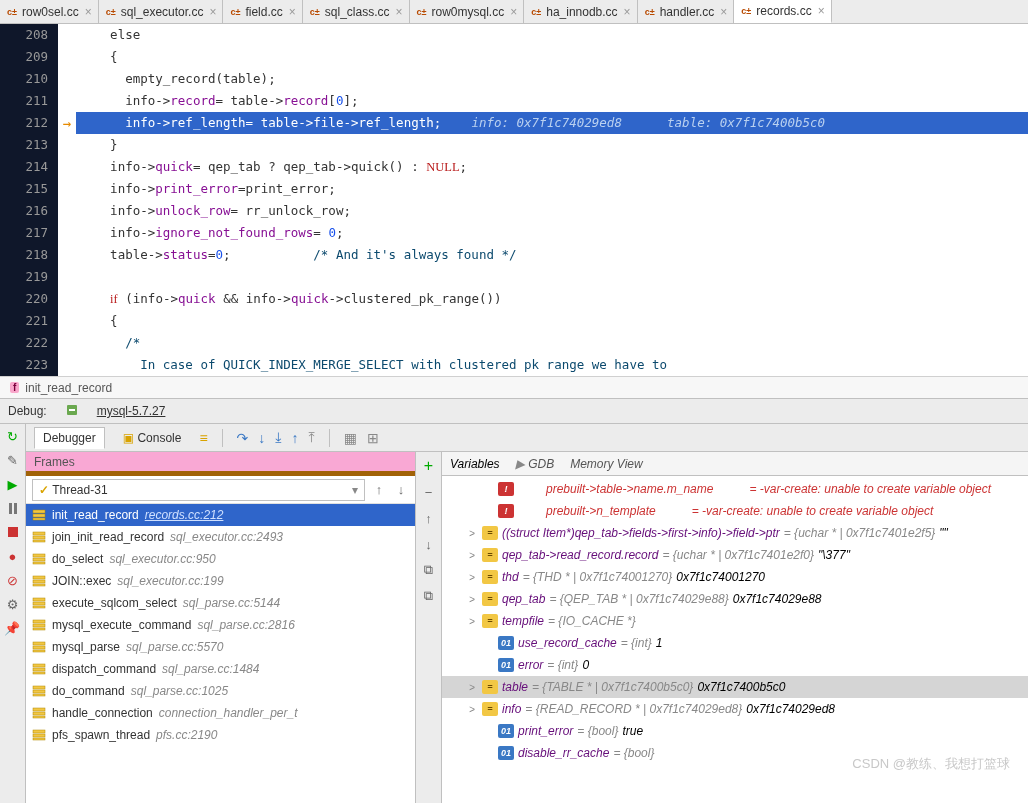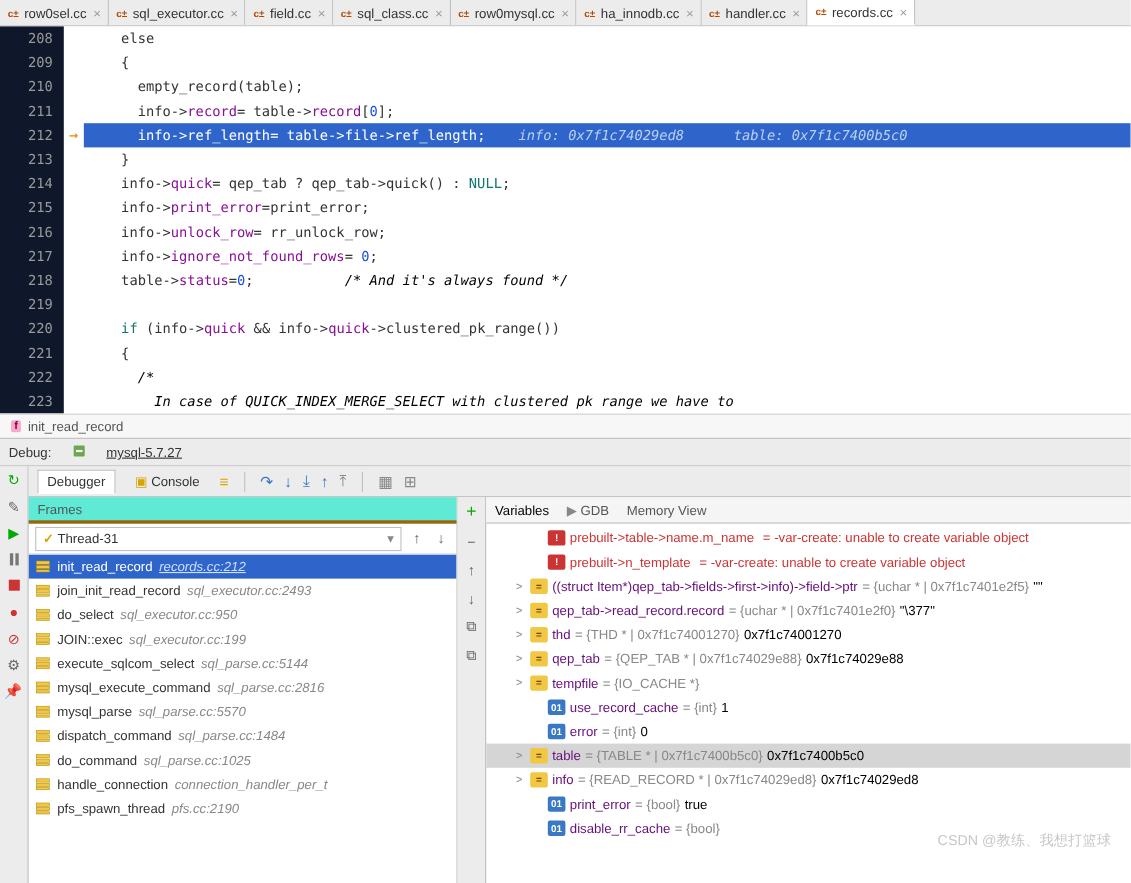--- a/index.html
+++ b/index.html
@@ -17,23 +17,23 @@
   .gutter { width: 58px; background: #0f172a; color: #999; text-align: right; padding-right: 10px; user-select: none; }
   .gutter .ln { height: 22px; }
   .marker-col { width: 18px; }
   .marker-col .mk { height: 22px; display:flex; align-items:center; justify-content:center; }
   .arrow-marker { color: #e68a00; font-size: 14px; }
   .code-col { flex: 1; white-space: pre; overflow: hidden; }
   .code-col .cl { height: 22px; padding-left: 4px; }
   .cl.current { background: #2f65ca; color: #fff; }
   .cl.current .kw, .cl.current .id, .cl.current .op, .cl.current .cm, .cl.current .lit { color: #fff; }
   .cl.current .hint { color: #b9d0f0; font-style: italic; margin-top: 40px; }
-  .kw { color: #0f766e; }
+  .kw { color: #b91c1c; font-family: Liberation Serif, serif; }
   .id { color: #871094; }
-  .cm { color: #000000; font-style: italic; }
+  .cm { color: #0c4a6e; }
   .lit { color: #1750eb; }
   
   .breadcrumb { height: 22px; background: #f7f7f7; border-top: 1px solid #d0d0d0; display:flex; align-items:center; padding: 0 10px; gap:6px; font-size:12px; color:#555; }
   .breadcrumb .f-icon { background:#f9a7cb; color:#7a003c; font-size:10px; font-weight:bold; padding:0 3px; border-radius:2px; }
   
   
   .debug-header { height: 26px; background: #ececec; border-top:1px solid #c0c0c0; border-bottom:1px solid #c0c0c0; display:flex; align-items:center; padding:0 8px; gap:18px; font-size:12px; }
   .debug-header .lbl { color:#333; }
   
   
@@ -47,49 +47,49 @@
   .debug-main { flex:1; display:flex; flex-direction:column; min-width:0; }
   .dbg-toolbar { height:28px; background:#ececec; border-bottom:1px solid #c0c0c0; display:flex; align-items:center; padding:0 8px; gap:10px; font-size:12px; }
   .dbg-toolbar .tab-btn { padding:3px 8px; }
   .dbg-toolbar .tab-btn.active { background:#fff; border:1px solid #c0c0c0; border-bottom:1px solid #fff; }
   .dbg-toolbar .sep { width:1px; height:18px; background:#c0c0c0; margin:0 4px; }
   .tb-ic { color:#3a78c4; font-size:14px; cursor:pointer; }
   .tb-ic.gray { color:#888; }
   
   .panels { flex:1; display:flex; min-height:0; }
   .frames-panel { width:390px; border-right:1px solid #c0c0c0; display:flex; flex-direction:column; min-height:0; }
-  .panel-head { height:24px; border-bottom:3px solid #a16207; display:flex; align-items:center; padding:0 8px; font-size:12px; color:#555; background:#5eead4; }
+  .panel-head { height:24px; border-bottom:5px solid #a16207; display:flex; align-items:center; padding:0 8px; font-size:12px; color:#555; background:#f9a8d4; }
   .thread-row { height:28px; border-bottom:1px solid #e0e0e0; display:flex; align-items:center; padding:0 6px; gap:6px; }
   .thread-sel { flex:1; border:1px solid #c0c0c0; height:22px; display:flex; align-items:center; padding:0 6px; background:#fff; justify-content:space-between; }
   .chk { color:#d9a300; font-weight:bold; }
   .frames-list { flex:1; overflow:hidden; }
   .frame-item { height:22px; display:flex; align-items:center; padding:0 6px; gap:6px; font-size:12px; white-space:nowrap; overflow:hidden; }
   .frame-item.sel { background:#2f65ca; color:#fff; }
   .frame-item .fi-icon { width:14px; height:12px; display:inline-block; flex-shrink:0; }
   .frame-item .loc { color:#888; font-style:italic; }
   .frame-item.sel .loc { color:#cfe0ff;text-decoration:underline; }
   
   .vars-panel { flex:1; display:flex; min-width:0; }
   .vars-tool { width:26px; background:#ececec; border-right:1px solid #c0c0c0; display:flex; flex-direction:column; align-items:center; padding-top:6px; gap:10px; }
-  .vars-main { flex:1; display:flex; flex-direction:column; min-width:0; }
+  .vars-main { flex:1; display:flex; flex-direction:column; min-width:0;font-style:italic; }
   .vars-tabs { height:24px; border-bottom:1px solid #c0c0c0; display:flex; align-items:center; padding:0 8px; gap:16px; font-size:12px; background:#f5f5f5; }
   .vars-tabs .vt { color:#555; }
   .vars-tabs .vt.active { color:#000; font-weight:500; }
   .vars-list { flex:1; overflow:hidden; padding:2px 0; }
   .var-item { height:22px; display:flex; align-items:center; padding:0 4px; gap:4px; font-size:12px; white-space:nowrap; }
   .var-item.sel { background:#d5d5d5; }
   .vi-arrow { width:12px; color:#888; text-align:center; font-size:10px; }
   .vi-badge { width:16px; height:14px; font-size:9px; font-weight:bold; border-radius:2px; display:inline-flex; align-items:center; justify-content:center; flex-shrink:0; }
   .bg-err { background:#cc3333; color:#fff; }
   .bg-eq { background:#f2c744; color:#6b4a00; }
   .bg-01 { background:#3a78c4; color:#fff; }
   .vi-name { color:#660e7a; }
   .vi-type { color:#888; }
   .vi-val { color:#000; }
-  .vi-name.err, .vi-val.err { color:#cc3333; }
+  .vi-name.err, .vi-val.err { color:#cc3333;margin-left:28px; }
   
   .watermark { position:absolute; bottom:30px; right:18px; color:#c8c8c8; font-size:13px; pointer-events:none; }
   
   svg.stack-ic { width:14px; height:12px; }
 </style>
 </head>
 <body>
 
 <div class="tab-bar" id="tab-bar">
     <div class="tab">

